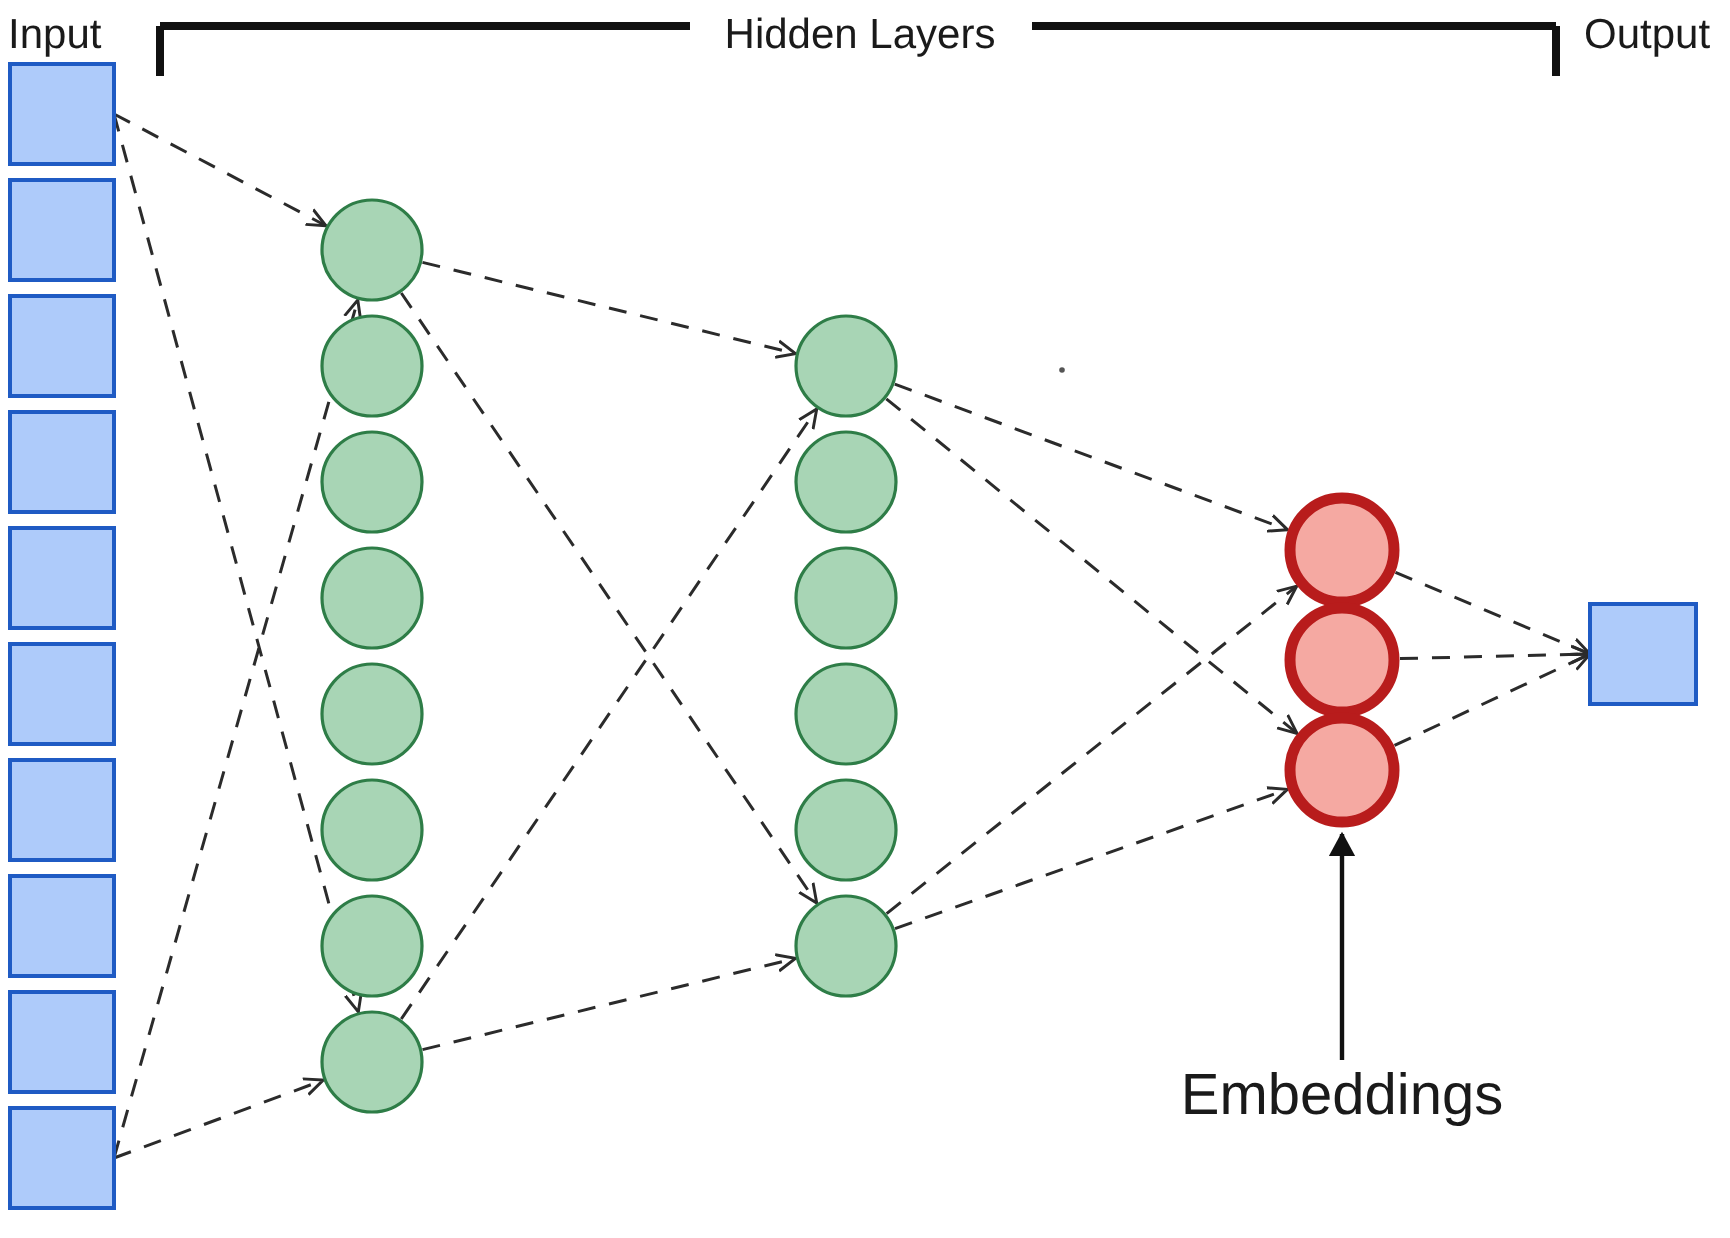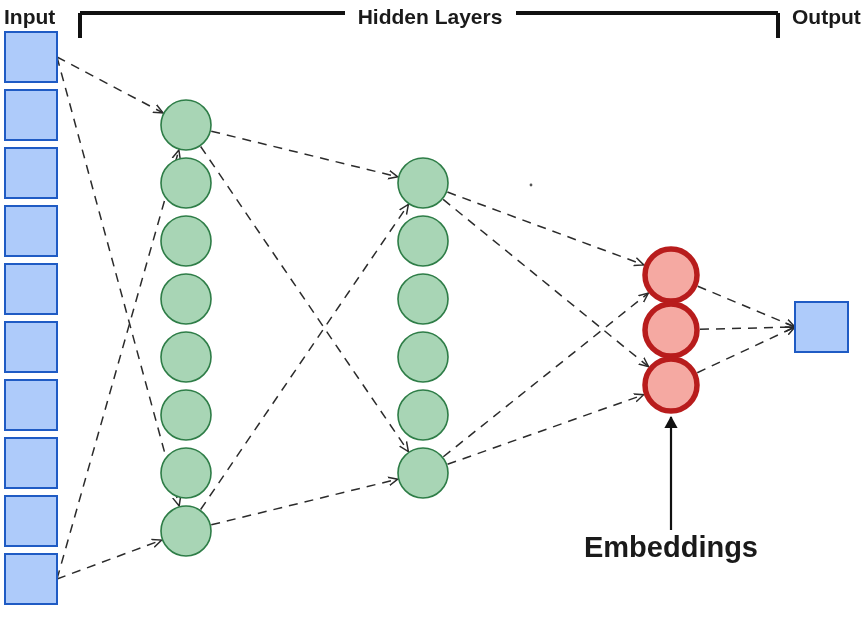--- a/index.html
+++ b/index.html
@@ -9,21 +9,20 @@
   }
   body {
     font-family: "Liberation Sans", sans-serif;
   }
   #canvas {
     position: relative;
     width: 865px;
     height: 619px;
     background: #ffffff;
     overflow: hidden;
-    font-weight: bold;
   }
   #diagram-svg {
     position: absolute;
     left: 0;
     top: 0;
     width: 865px;
     height: 619px;
   }
   .lbl {
     font-family: "Liberation Sans", sans-serif;

